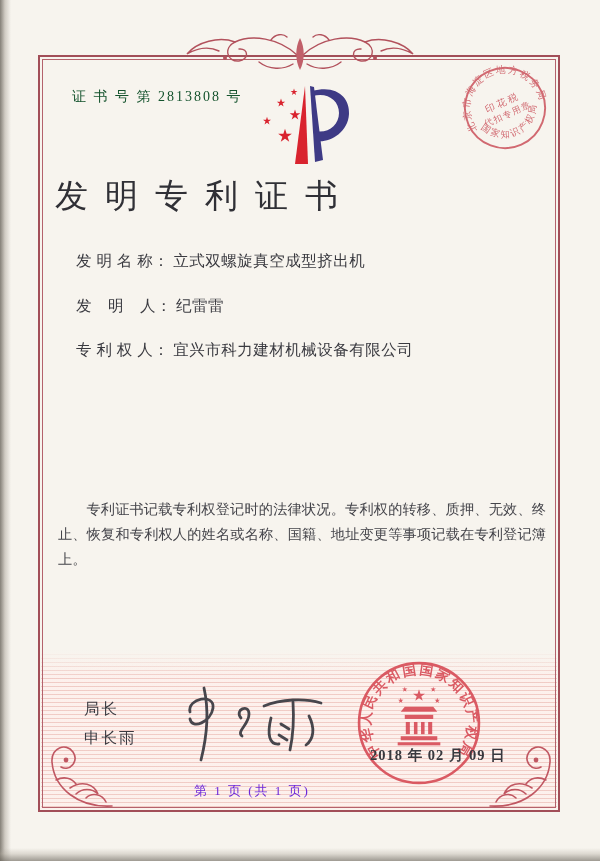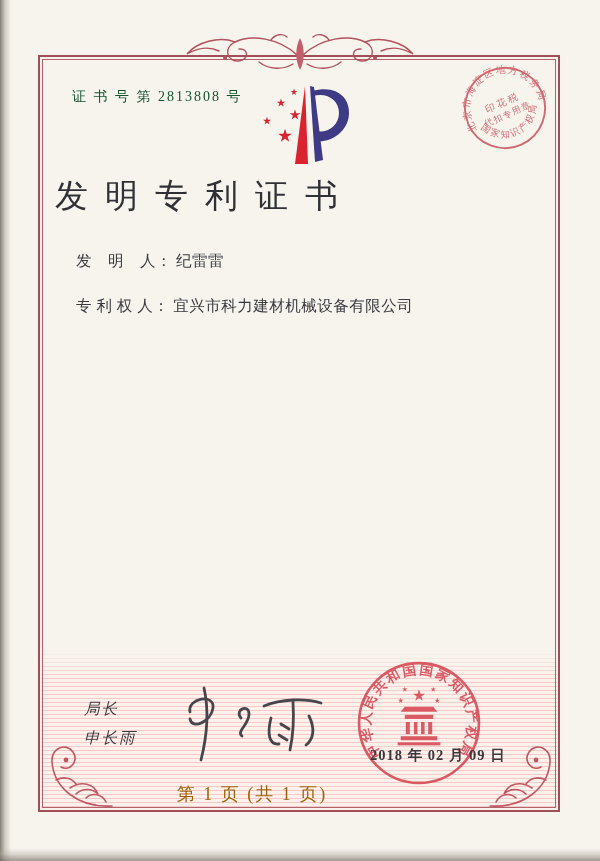--- a/index.html
+++ b/index.html
@@ -35,29 +35,29 @@
   
   .fields{position:absolute;left:76px;top:251px;width:460px;z-index:3;}
   .field-row{height:44.5px;font-size:15.5px;letter-spacing:.5px;color:#3a3a40;white-space:nowrap;}
   .field-label{color:#3a3a40;}
   .field-value{margin-left:4px;}
   
   .body-text{position:absolute;left:58px;top:497px;width:488px;z-index:3;
     font-size:14.2px;line-height:25px;text-align:justify;color:#44444a;}
   .body-text p{margin:0;text-indent:2em;}
   
-  .director{position:absolute;left:84px;top:699px;z-index:3;font-size:15.5px;letter-spacing:2px;color:#3a3a40;font-style:italic;}
+  .director{position:absolute;left:84px;top:699px;z-index:3;font-size:15.5px;letter-spacing:2px;color:#3a3a40;}
   .director div{margin-bottom:8px;}
   .signature{position:absolute;left:168px;top:676px;z-index:3;}
   
   .seal{position:absolute;left:355px;top:659px;z-index:3;}
   .issue-date{position:absolute;left:370px;top:746px;z-index:4;
     font-size:14.5px;font-weight:600;letter-spacing:1px;color:#38383e;}
   .footer{position:absolute;left:38px;top:782px;width:428px;text-align:center;z-index:3;
-    font-size:18px;letter-spacing:2px;color:#a16207;}
+    font-size:13px;letter-spacing:2px;color:#6d28d9;}
   
   .tax-stamp{position:absolute;left:461px;top:64px;z-index:3;transform:rotate(-24deg);opacity:.88;}
 </style>
 </head>
 <body>
 
 <div class="page">
 
   <div class="band">
     <div class="band-fade"></div>
@@ -117,28 +117,32 @@
     <g fill="#3e3a85">
       <polygon points="59,2 63,3 72,76 64,78"></polygon>
       <path d="M61,7 C86,0 99,14 98,30 C97,49 78,59 66,57 L64,47 C77,50 88,41 88,29 C88,16 76,8 62,12 Z"></path>
     </g>
   </svg>
 
   <div class="title">发明专利证书</div>
 
   <div class="fields">
     <div class="field-row">
+      <span class="field-label">发 明 名 称：</span><span class="field-value">立式双螺旋真空成型挤出机</span>
+    </div>
+    <div class="field-row">
       <span class="field-label">发　明　人：</span><span class="field-value">纪雷雷</span>
     </div>
     <div class="field-row">
       <span class="field-label">专 利 权 人：</span><span class="field-value">宜兴市科力建材机械设备有限公司</span>
     </div>
   </div>
 
   <div class="body-text">
+    <p>专利证书记载专利权登记时的法律状况。专利权的转移、质押、无效、终止、恢复和专利权人的姓名或名称、国籍、地址变更等事项记载在专利登记簿上。</p>
   </div>
 
   <div class="director">
     <div>局长</div>
     <div>申长雨</div>
   </div>
 
   <svg class="signature" width="175" height="95" viewBox="0 0 175 95">
     <g fill="none" stroke="#2f3038" stroke-width="2.8" stroke-linecap="round" opacity="0.88">
       <path d="M36,12 C41,34 39,60 33,84"></path>

